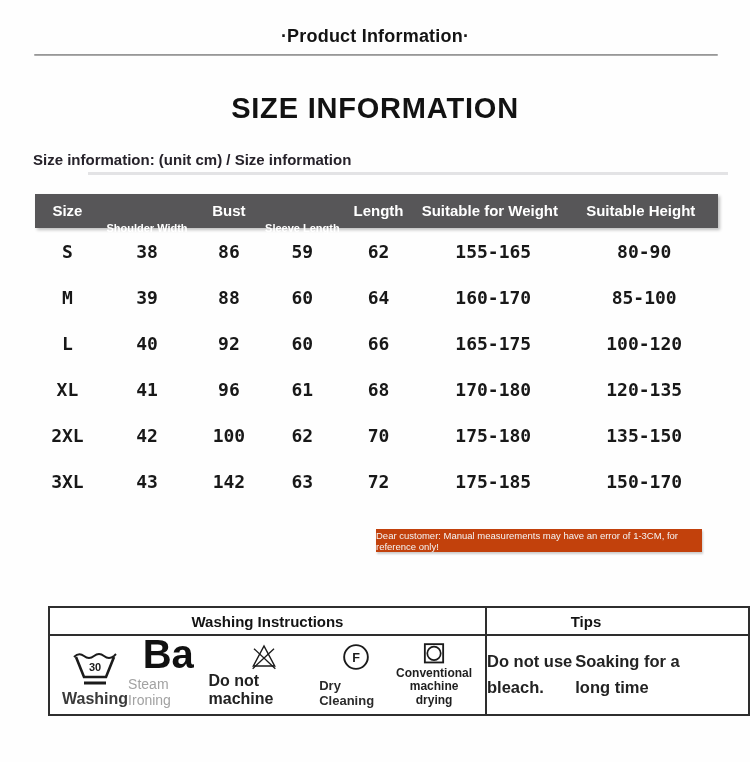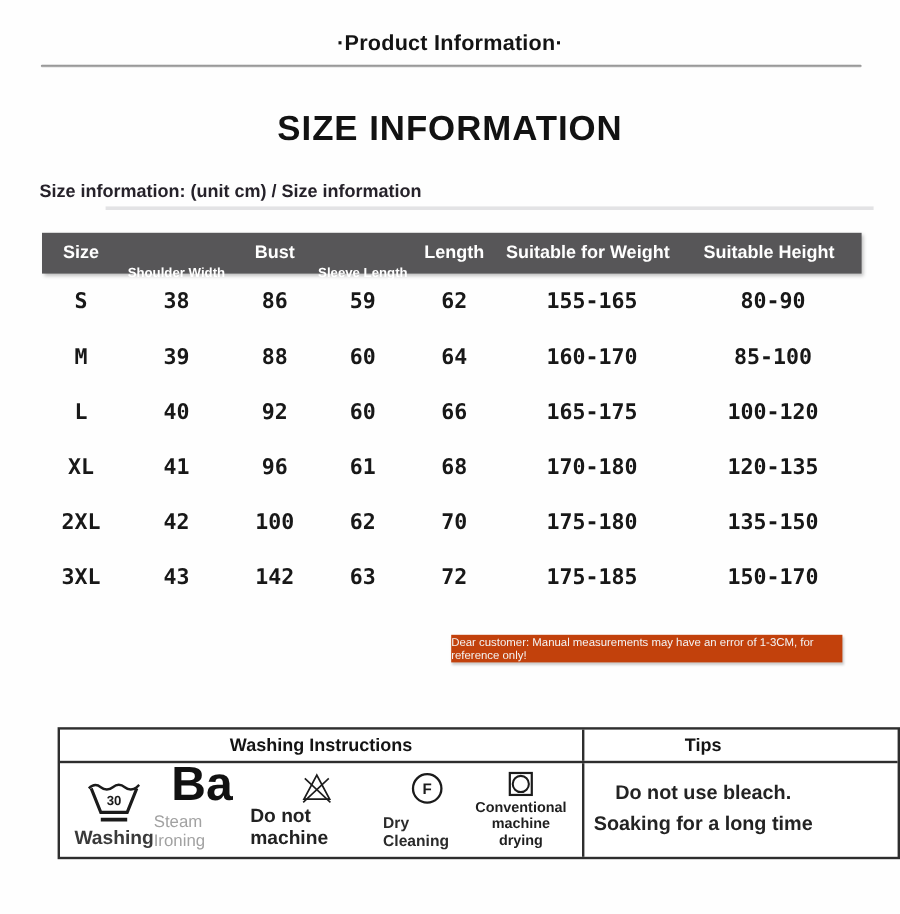--- a/index.html
+++ b/index.html
@@ -140,21 +140,21 @@
   .lbl-machine   { font-size: 12px; font-weight: bold; color: #1f1f1f; text-align:center; line-height:1.15; margin-top: 2px; }
   .icon-ba {
     font-size: 40px;
     font-weight: bold;
     color: #111;
     line-height: 0.9;
     font-family: "Liberation Sans", sans-serif;
   }
   .tips-cell {
     display: flex;
-    flex-direction: column;
+    flex-direction: row;
     align-items: center;
     justify-content: center;
     font-size: 16.5px;
     font-weight: bold;
     color: #232323;
     line-height: 1.55;
   }
 </style>
 </head>
 <body>

